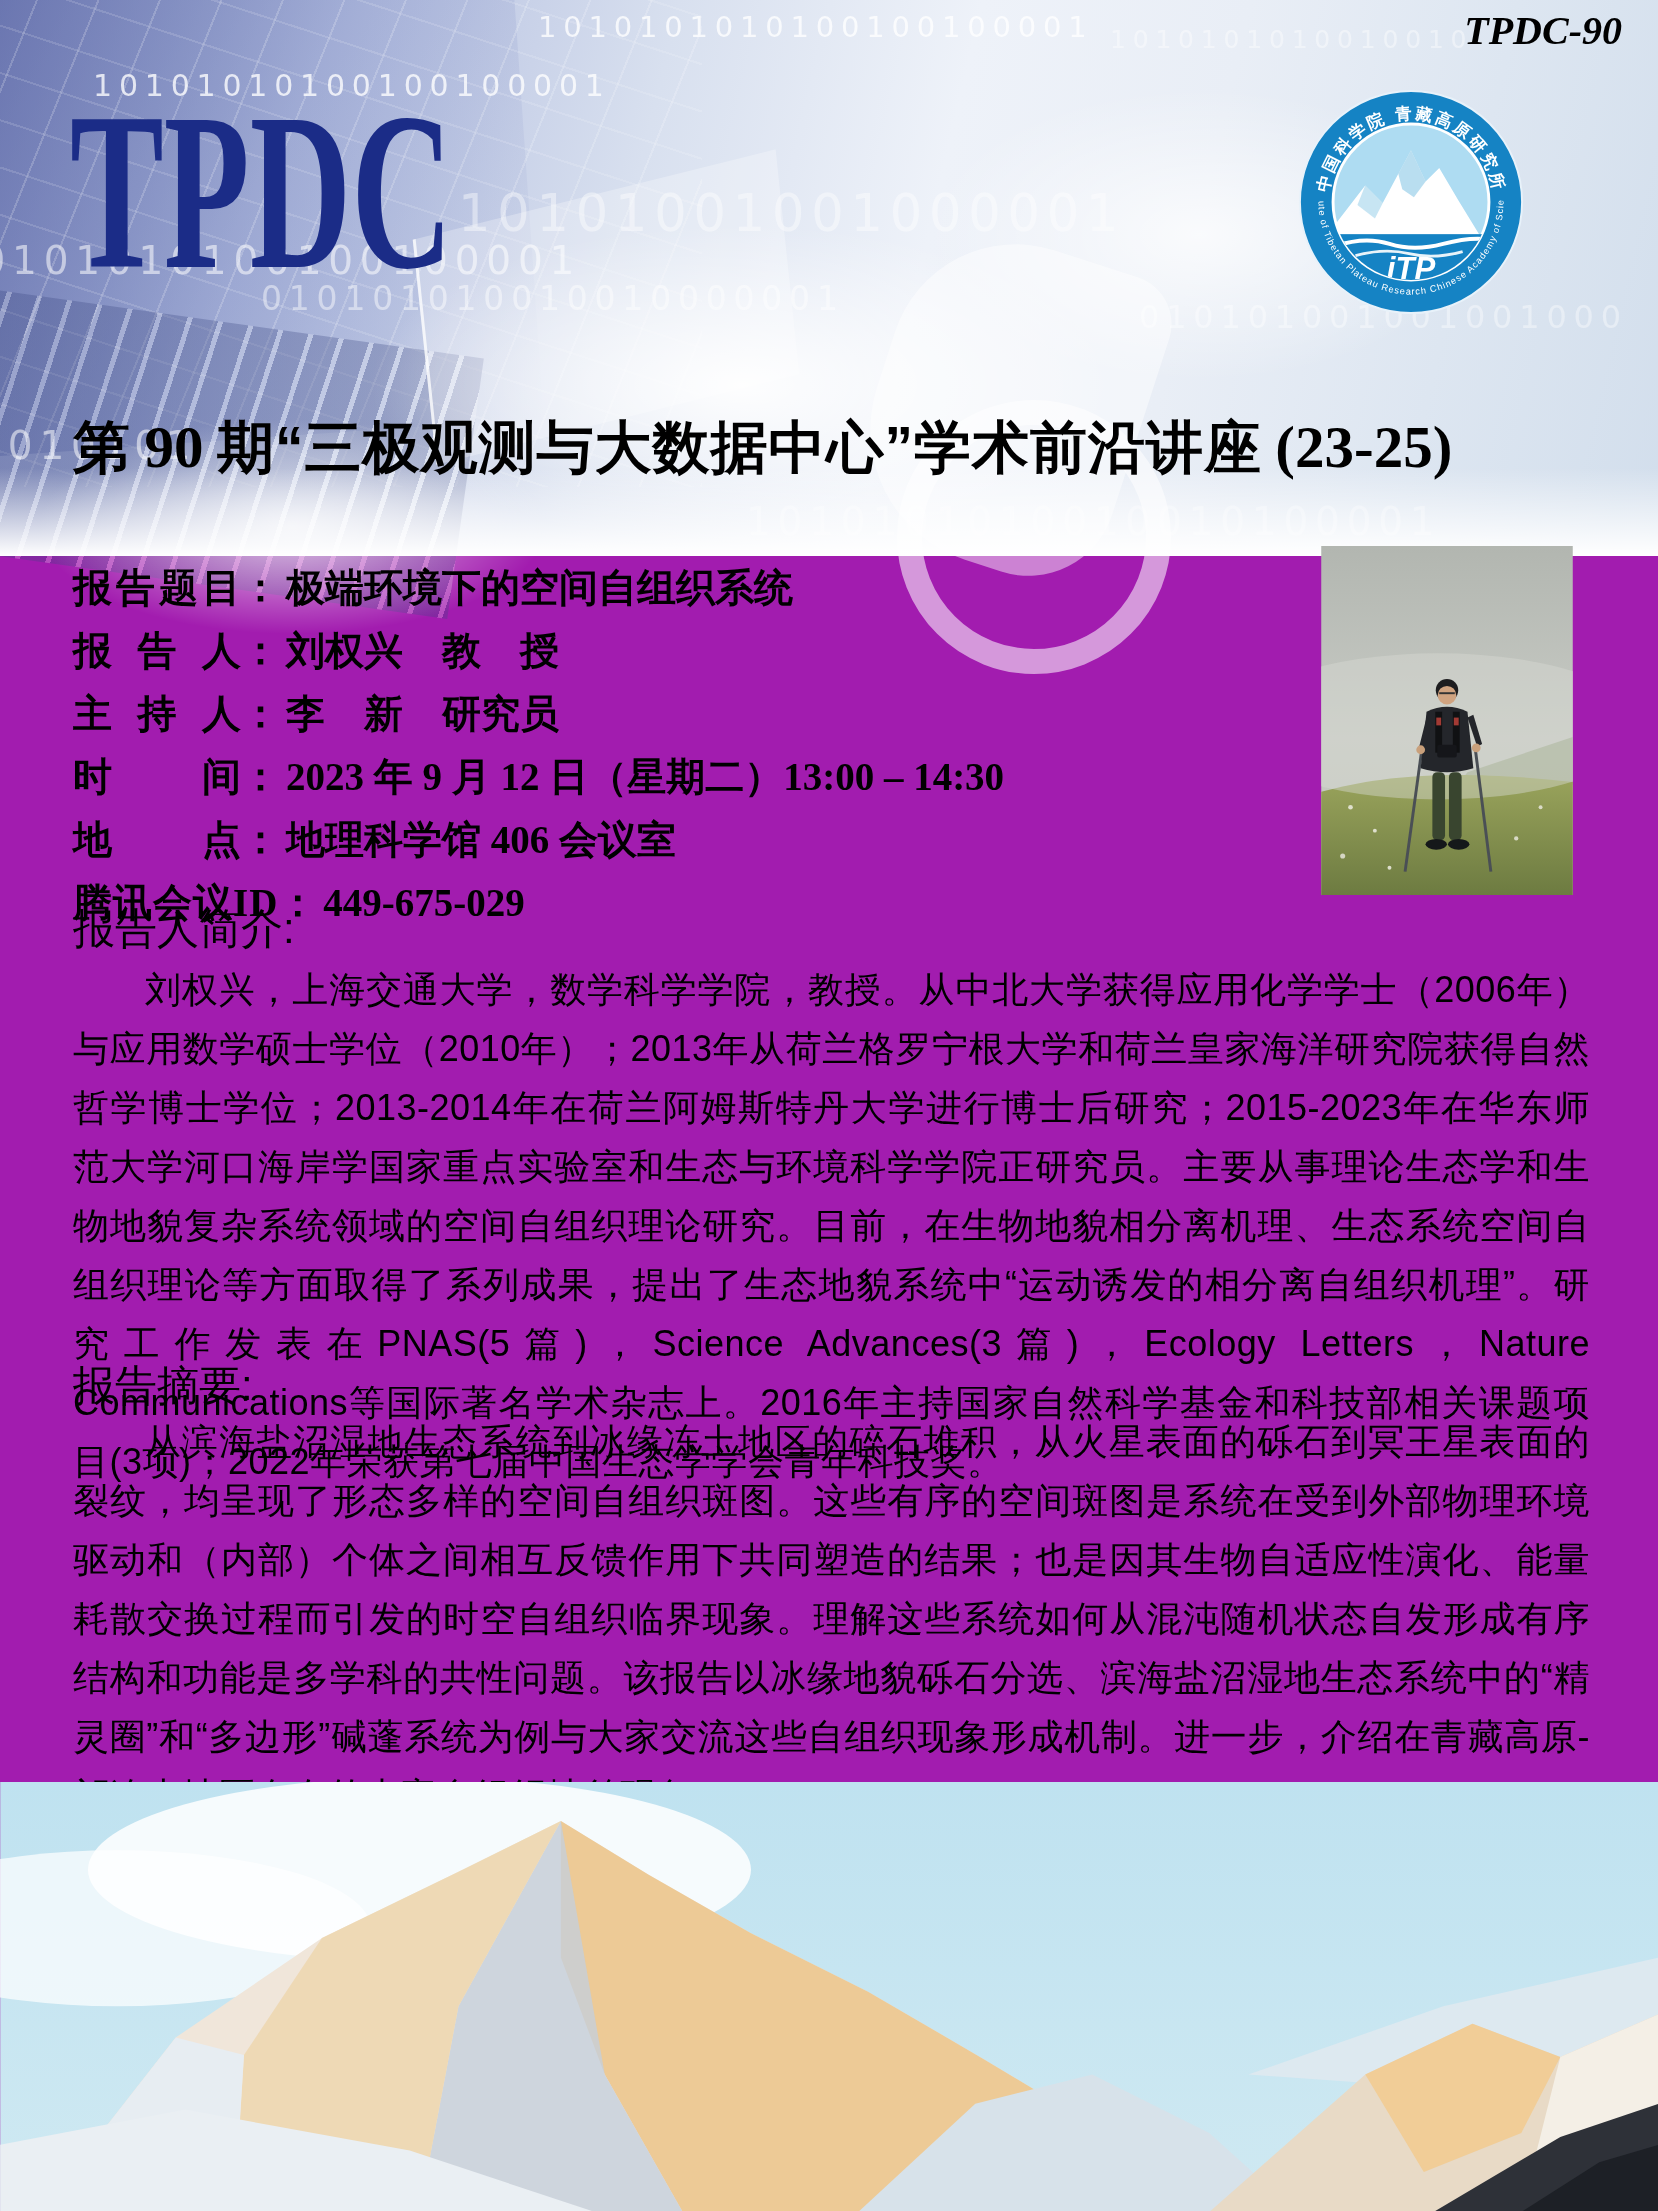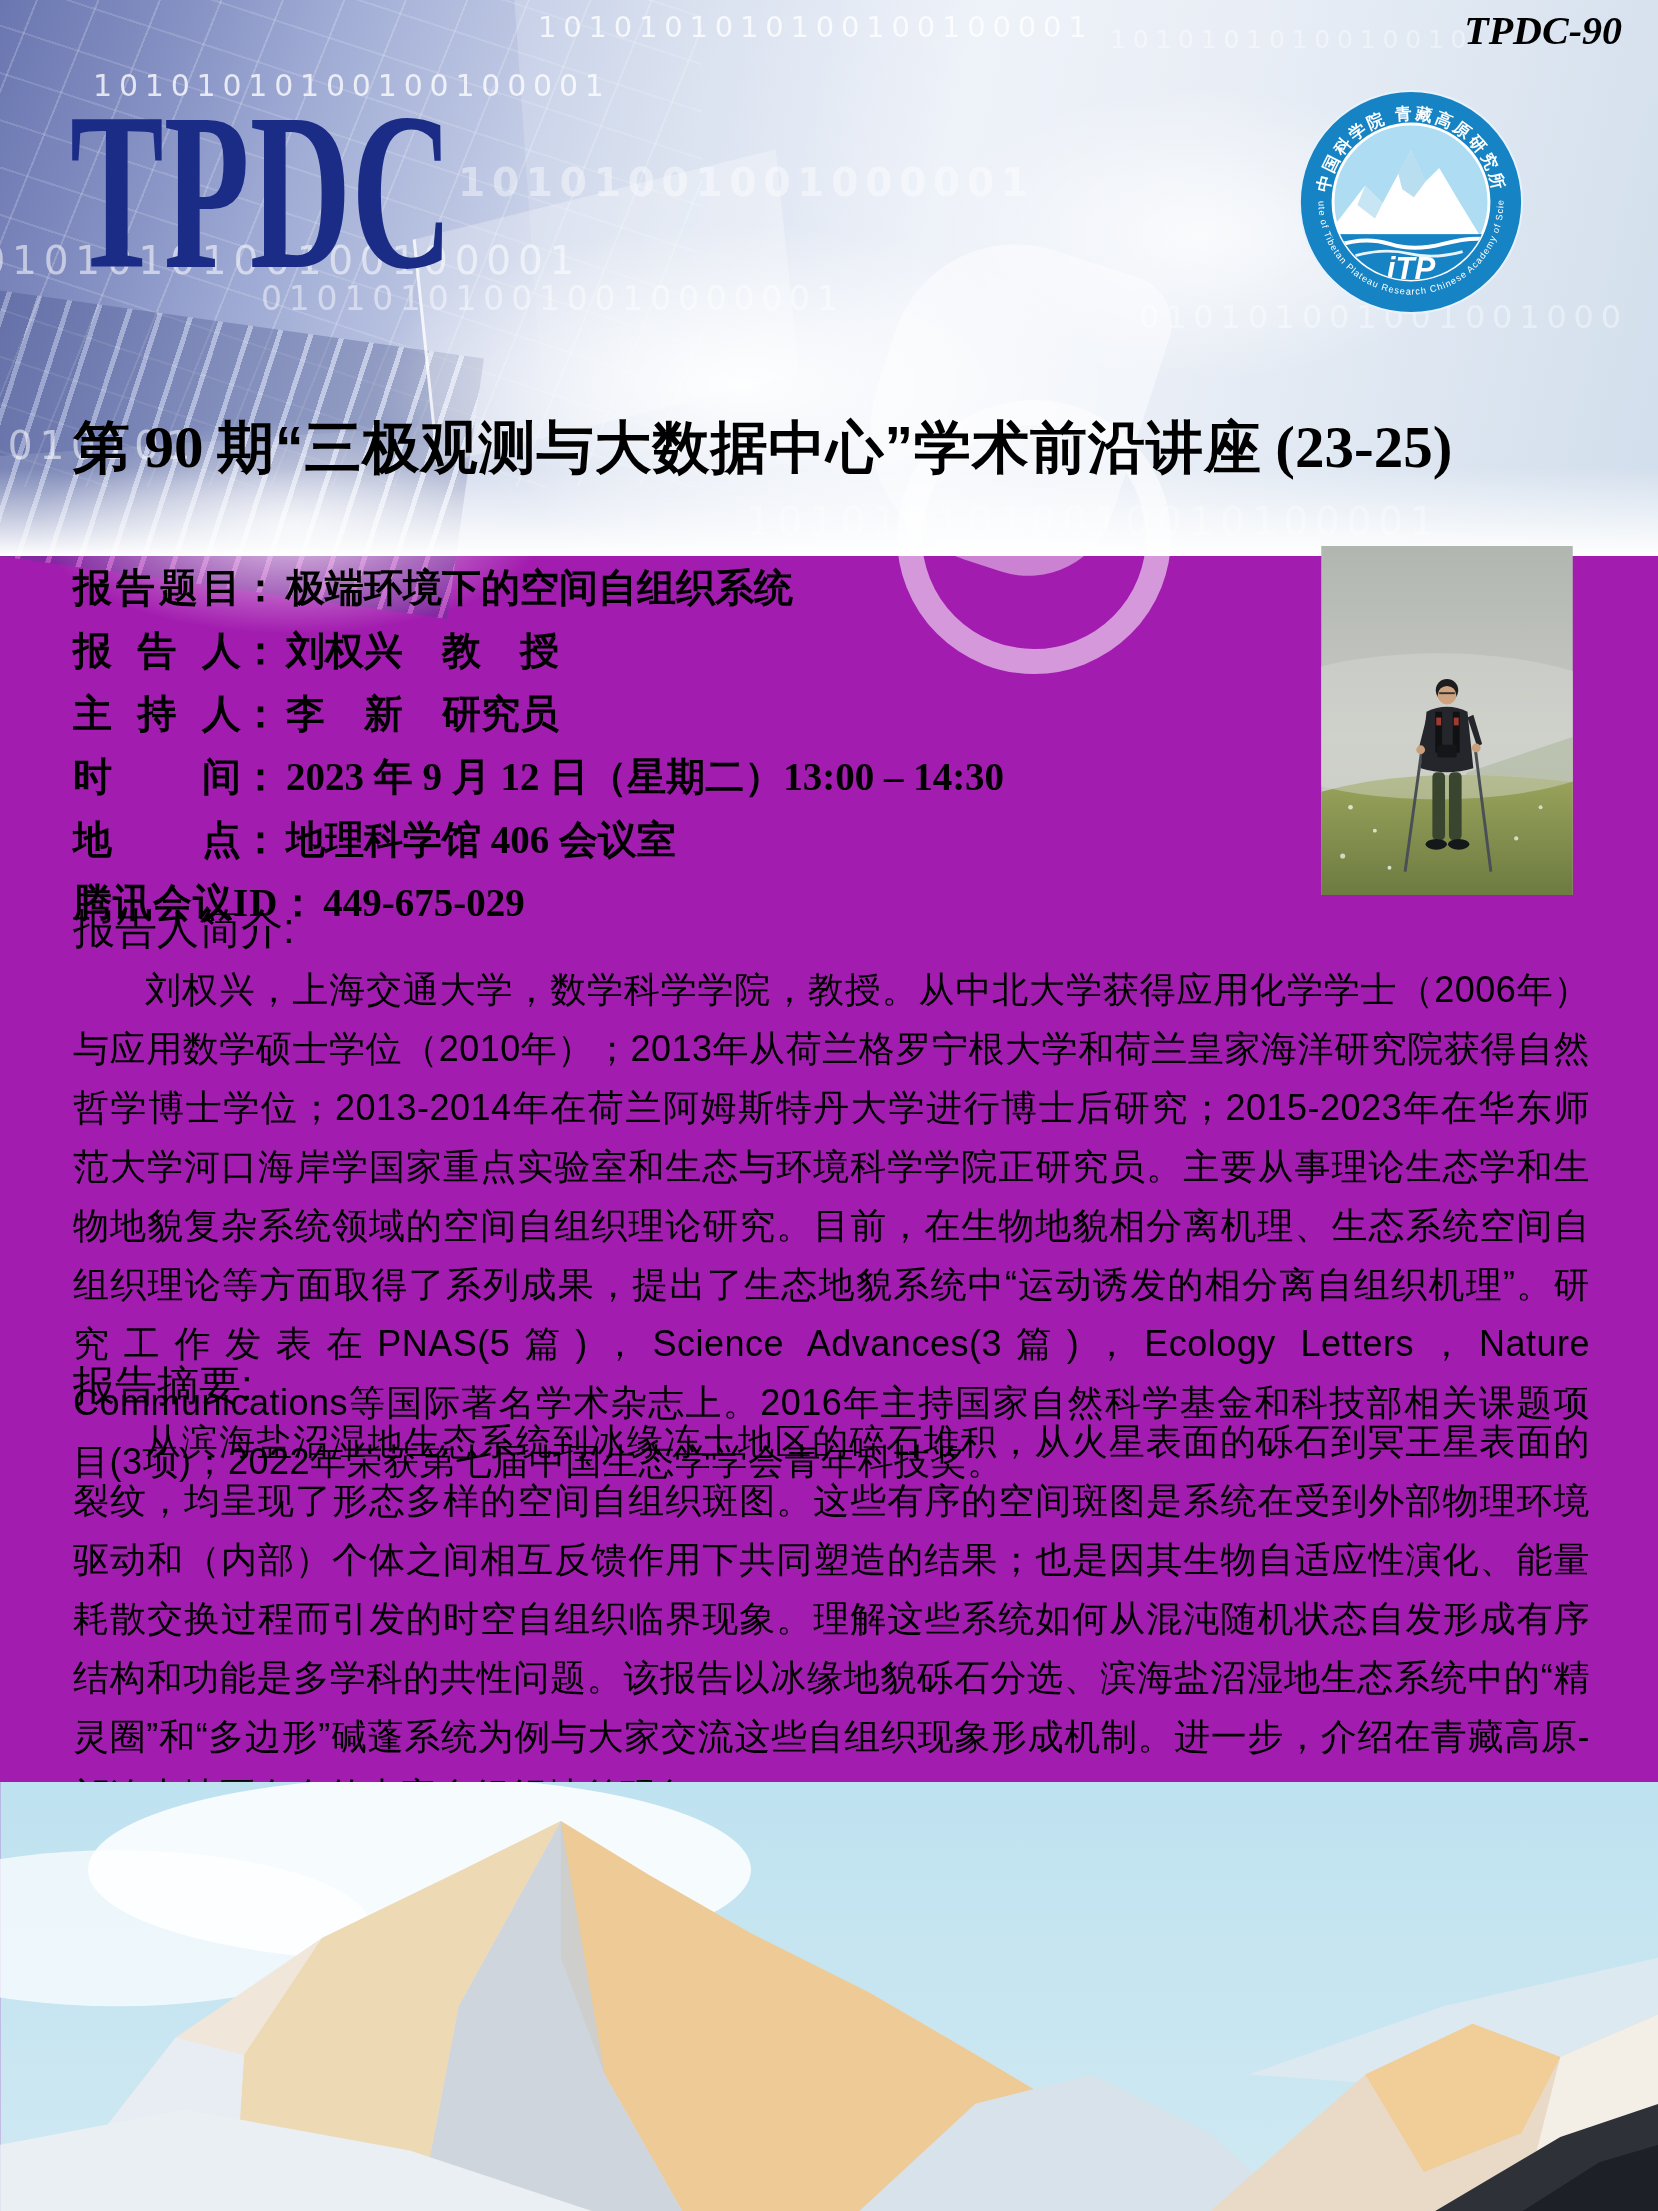--- a/index.html
+++ b/index.html
@@ -30,21 +30,21 @@
   .h-c3{left:39px;top:419px;width:507px;height:215px;opacity:.8;}
   .h-arm{position:absolute;left:878px;top:244px;width:263px;height:322px;
     background:rgba(255,255,255,.45);border-radius:127px 49px 88px 137px;transform:rotate(18deg);}
   .h-phone{position:absolute;left:897px;top:400px;width:224px;height:224px;border-radius:50%;
     border:25px solid rgba(255,255,255,.55);}
   .bin{position:absolute;color:rgba(255,255,255,.78);font-family:"DejaVu Sans",sans-serif;
     letter-spacing:6.8px;white-space:nowrap;}
   .b1{left:538px;top:9.8px;font-size:29px;}
   .b2{left:1110px;top:25px;font-size:25px;opacity:.55;}
   .b3{left:93px;top:68px;font-size:30px;}
-  .b4{left:458px;top:160px;font-size:39px;opacity:.55;font-weight:bold;}
+  .b4{left:458px;top:184px;font-size:51px;opacity:.55;}
   .b5{left:-19.5px;top:238px;font-size:39px;opacity:.7;}
   .b6{left:261px;top:279px;font-size:33px;opacity:.6;}
   .b7{left:7.8px;top:423px;font-size:39px;opacity:.7;}
   .b8{left:746px;top:499px;font-size:39px;opacity:.4;}
   .b9{left:1139px;top:298px;font-size:32px;opacity:.5;}
   .wordmark{position:absolute;left:70px;top:117px;}
   .wordmark text{fill:#1b2c87;font-family:"Liberation Serif","DejaVu Serif",serif;font-weight:bold;}
   .issue-tag{position:absolute;right:37px;top:7px;color:#000;
     font-family:"Liberation Serif","DejaVu Serif",serif;font-weight:bold;font-size:40px;font-style:italic;}
   .itp-logo{position:absolute;left:1297px;top:88px;width:228px;height:228px;}

